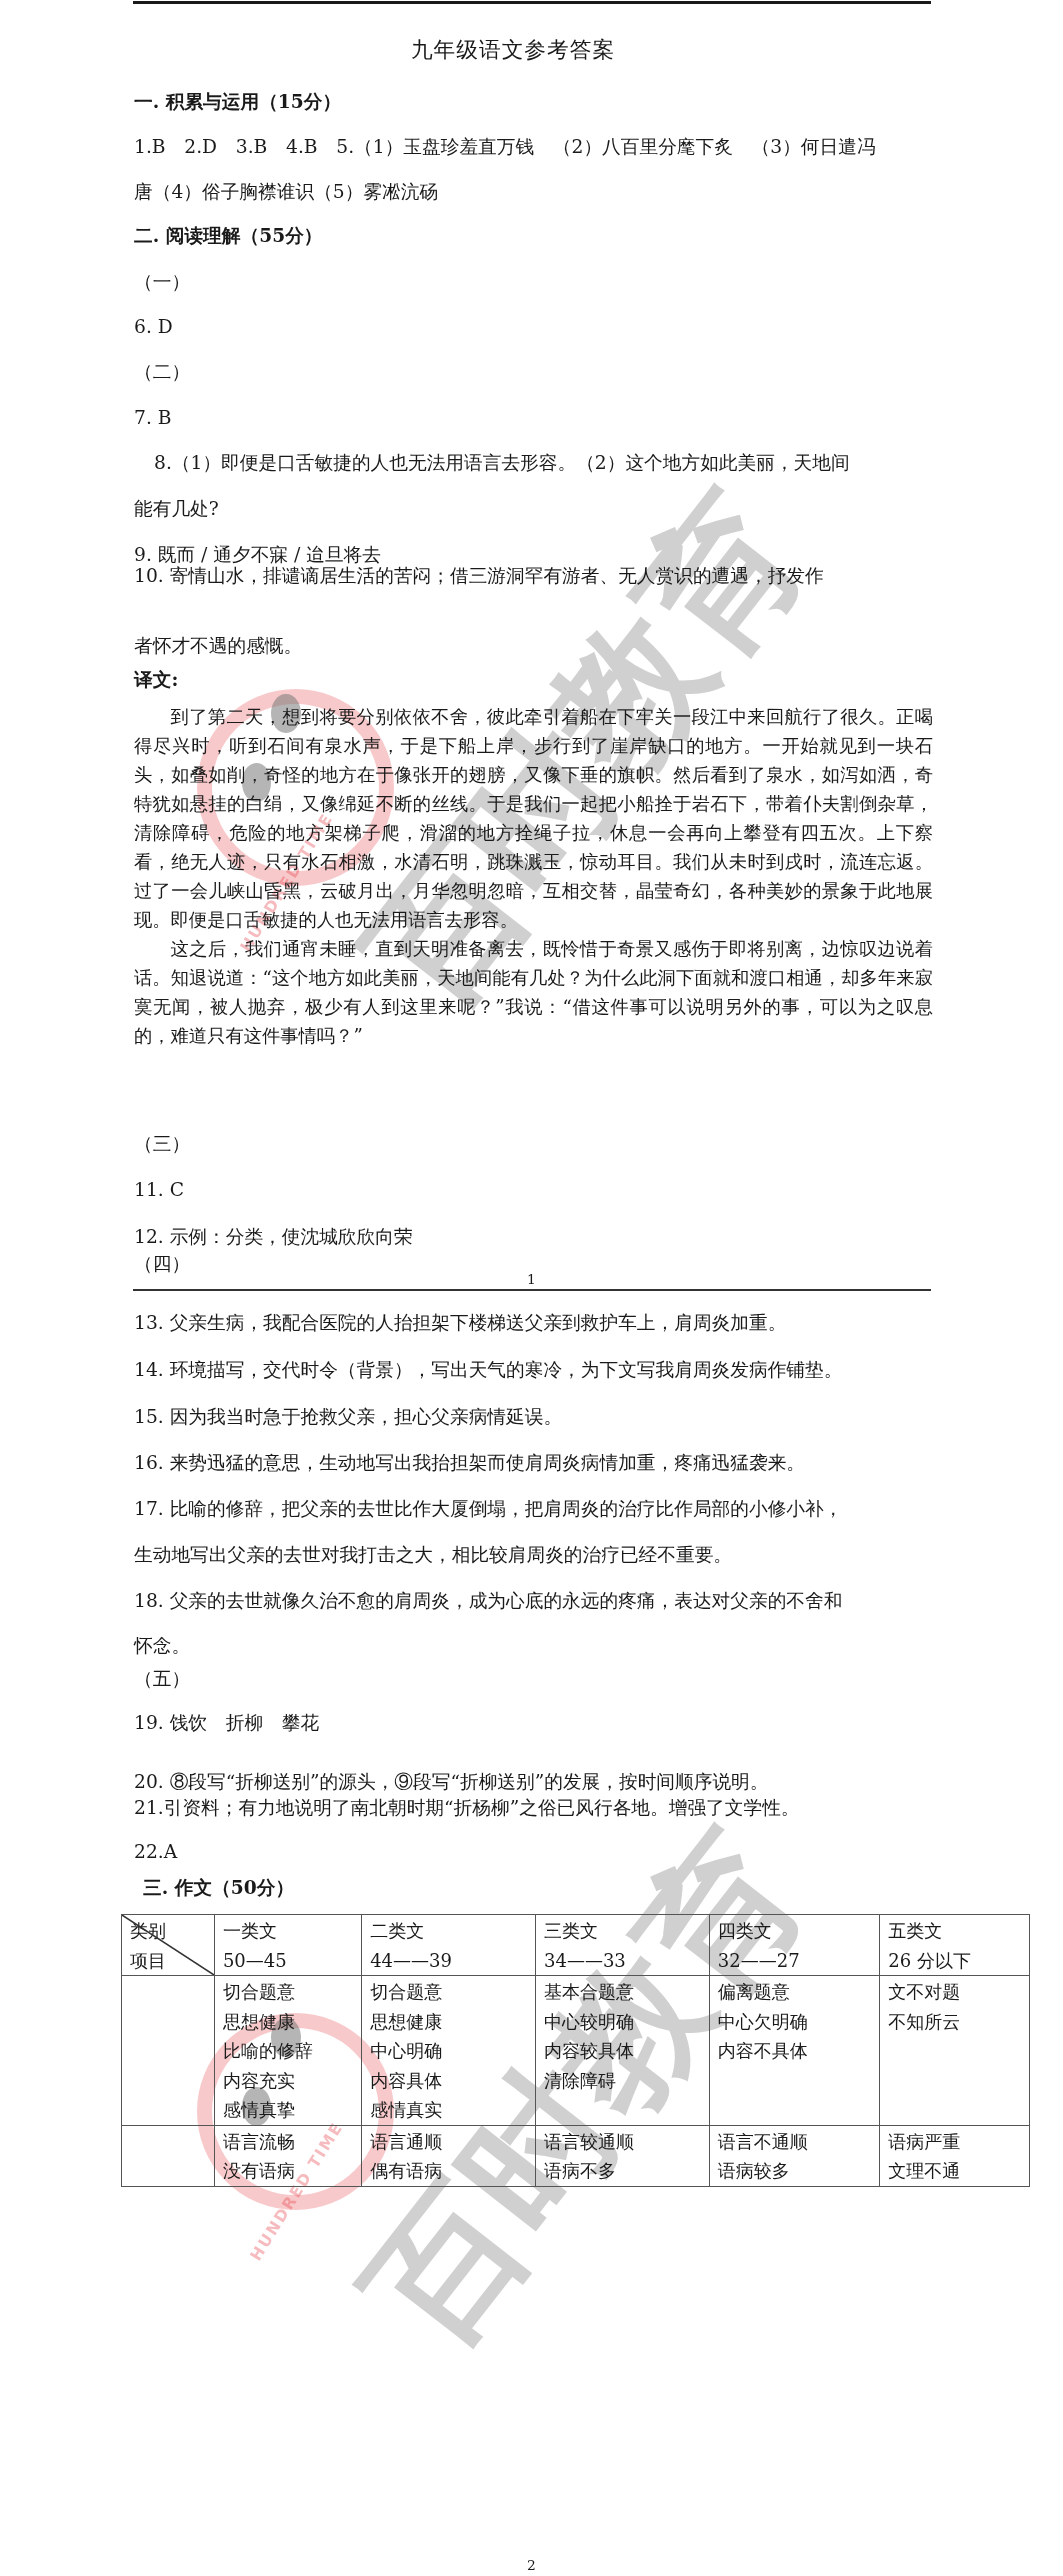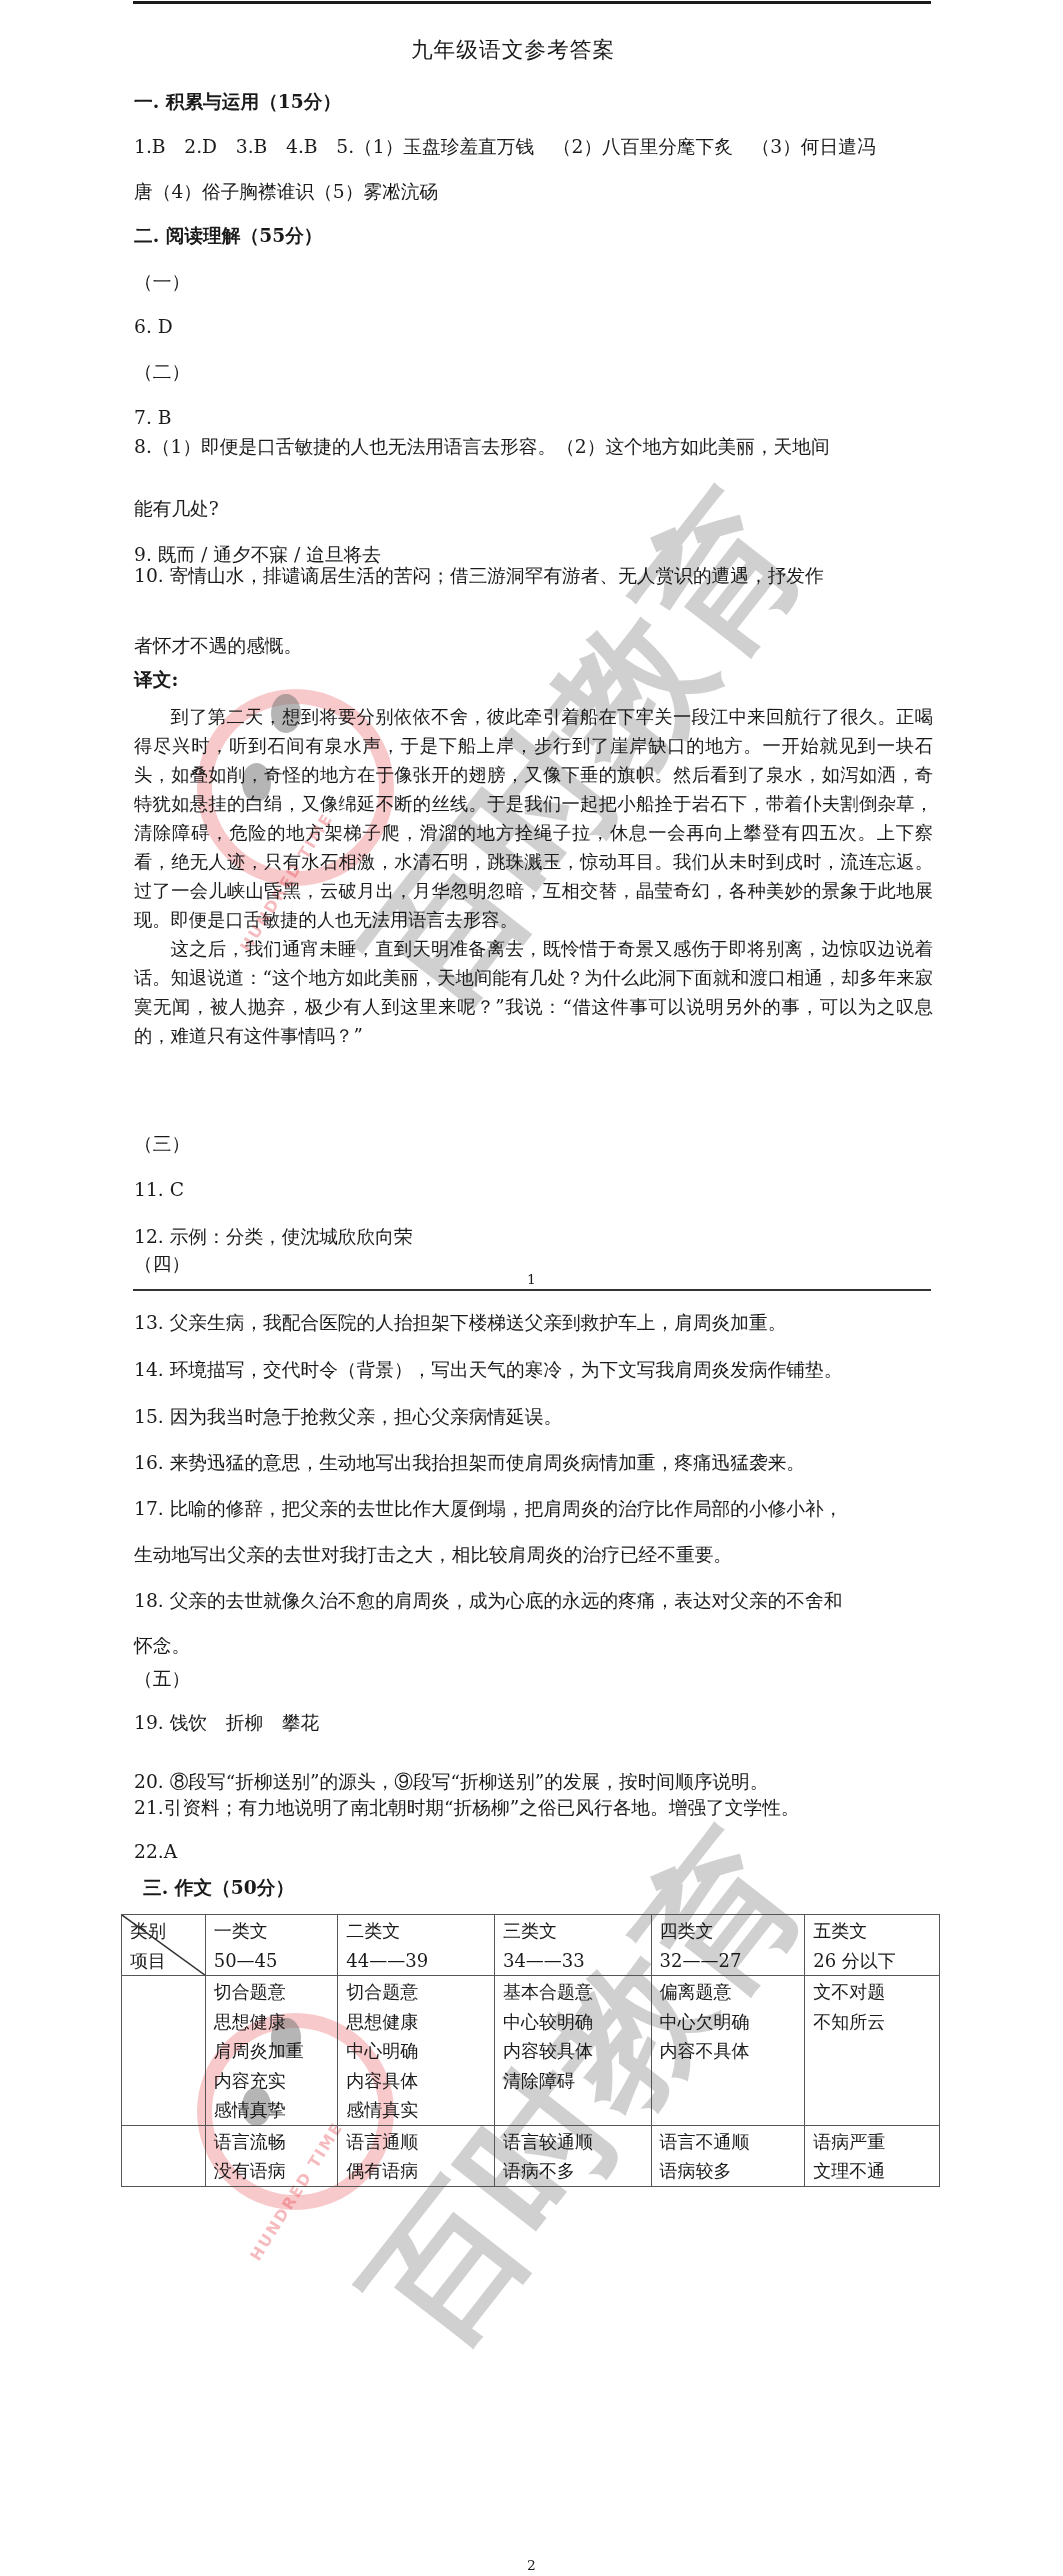--- a/index.html
+++ b/index.html
@@ -21,21 +21,21 @@
   
   .wm { position: absolute; pointer-events: none; color: rgba(150,150,150,0.45);
         font-family: "DejaVu Sans", sans-serif; font-weight: bold; transform-origin: left top; white-space: nowrap; }
   .wm-logo { position: absolute; pointer-events: none; border-radius: 50%;
              border: 15.7px solid rgba(230,60,70,0.28); }
   .wm-logo .dot { position: absolute; width: 29.5px; height: 39px; border-radius: 50%; background: rgba(120,120,120,0.55); }
   .wm-logo-text { position: absolute; pointer-events: none; color: rgba(230,60,70,0.35);
                   font-family: "DejaVu Sans", sans-serif; font-weight: bold; font-size: 15.7px; letter-spacing: 2px; transform-origin: left top; white-space: nowrap; }
 
   
-  table.grade { position: absolute; left: 121px; top: 1914px; width: 819px; border-collapse: collapse;
+  table.grade { position: absolute; left: 121px; top: 1914px; width: 909px; border-collapse: collapse;
                 font-size: 18px; line-height: 29.5px; }
   table.grade td { border: 1.5px solid #555; vertical-align: top; padding: 1px 7.9px 0 7.9px; }
   table.grade td.corner { position: relative; width: 67px; }
   .corner svg { position: absolute; left: 0; top: 0; width: 100%; height: 100%; }
   .cell-line { display: block; }
 </style>
 </head>
 <body>
 
 <div class="wm" style="left:325px; top:925px; font-size:148px; transform: rotate(-52deg);">百时教育</div>
@@ -57,21 +57,21 @@
 
 <div class="abs line bold" style="top:90px;">一. 积累与运用（15分）</div>
 <div class="abs line" style="top:135px;">1.B　2.D　3.B　4.B　5.（1）玉盘珍羞直万钱　（2）八百里分麾下炙　（3）何日遣冯</div>
 <div class="abs line" style="top:180px;">唐（4）俗子胸襟谁识（5）雾凇沆砀</div>
 
 <div class="abs line bold" style="top:224px;">二. 阅读理解（55分）</div>
 <div class="abs line" style="top:270px;">（一）</div>
 <div class="abs line" style="top:315px;">6. D</div>
 <div class="abs line" style="top:360px;">（二）</div>
 <div class="abs line" style="top:406px;">7. B</div>
-<div class="abs line" style="top:435px;">8.（1）即便是口舌敏捷的人也无法用语言去形容。（2）这个地方如此美丽，天地间</div>
+<div class="abs line" style="top:451px;margin-left:20px;">8.（1）即便是口舌敏捷的人也无法用语言去形容。（2）这个地方如此美丽，天地间</div>
 <div class="abs line" style="top:497px;">能有几处?</div>
 <div class="abs line" style="top:543px;">9. 既而 / 通夕不寐 / 迨旦将去</div>
 <div class="abs line" style="top:564px;">10. 寄情山水，排谴谪居生活的苦闷；借三游洞罕有游者、无人赏识的遭遇，抒发作</div>
 <div class="abs line" style="top:634px;">者怀才不遇的感慨。</div>
 <div class="abs line bold" style="top:668px;">译文:</div>
 
 <div class="abs para" style="top:702px;">
   <p>到了第二天，想到将要分别依依不舍，彼此牵引着船在下牢关一段江中来回航行了很久。正喝得尽兴时，听到石间有泉水声，于是下船上岸，步行到了崖岸缺口的地方。一开始就见到一块石头，如叠如削，奇怪的地方在于像张开的翅膀，又像下垂的旗帜。然后看到了泉水，如泻如洒，奇特犹如悬挂的白绢，又像绵延不断的丝线。于是我们一起把小船拴于岩石下，带着仆夫割倒杂草，清除障碍，危险的地方架梯子爬，滑溜的地方拴绳子拉，休息一会再向上攀登有四五次。上下察看，绝无人迹，只有水石相激，水清石明，跳珠溅玉，惊动耳目。我们从未时到戌时，流连忘返。过了一会儿峡山昏黑，云破月出，月华忽明忽暗，互相交替，晶莹奇幻，各种美妙的景象于此地展现。即便是口舌敏捷的人也无法用语言去形容。</p>
   <p>这之后，我们通宵未睡，直到天明准备离去，既怜惜于奇景又感伤于即将别离，边惊叹边说着话。知退说道：“这个地方如此美丽，天地间能有几处？为什么此洞下面就和渡口相通，却多年来寂寞无闻，被人抛弃，极少有人到这里来呢？”我说：“借这件事可以说明另外的事，可以为之叹息的，难道只有这件事情吗？”</p>
 </div>
@@ -138,21 +138,21 @@
           <span class="cell-line">五类文</span>
           <span class="cell-line">26 分以下</span>
         </td>
   </tr>
 
   <tr>
     <td></td>
     <td>
       <span class="cell-line">切合题意</span>
       <span class="cell-line">思想健康</span>
-      <span class="cell-line">肩周炎加重</span>
+      <span class="cell-line">比喻的修辞</span>
       <span class="cell-line">内容充实</span>
       <span class="cell-line">感情真挚</span>
     </td>
     <td>
       <span class="cell-line">切合题意</span>
       <span class="cell-line">思想健康</span>
       <span class="cell-line">中心明确</span>
       <span class="cell-line">内容具体</span>
       <span class="cell-line">感情真实</span>
     </td>

